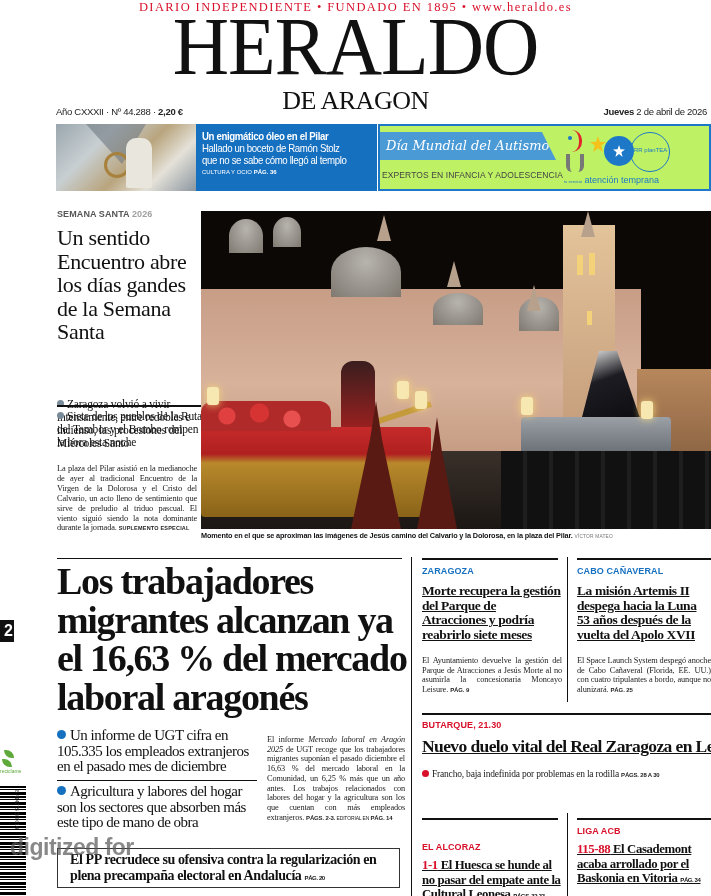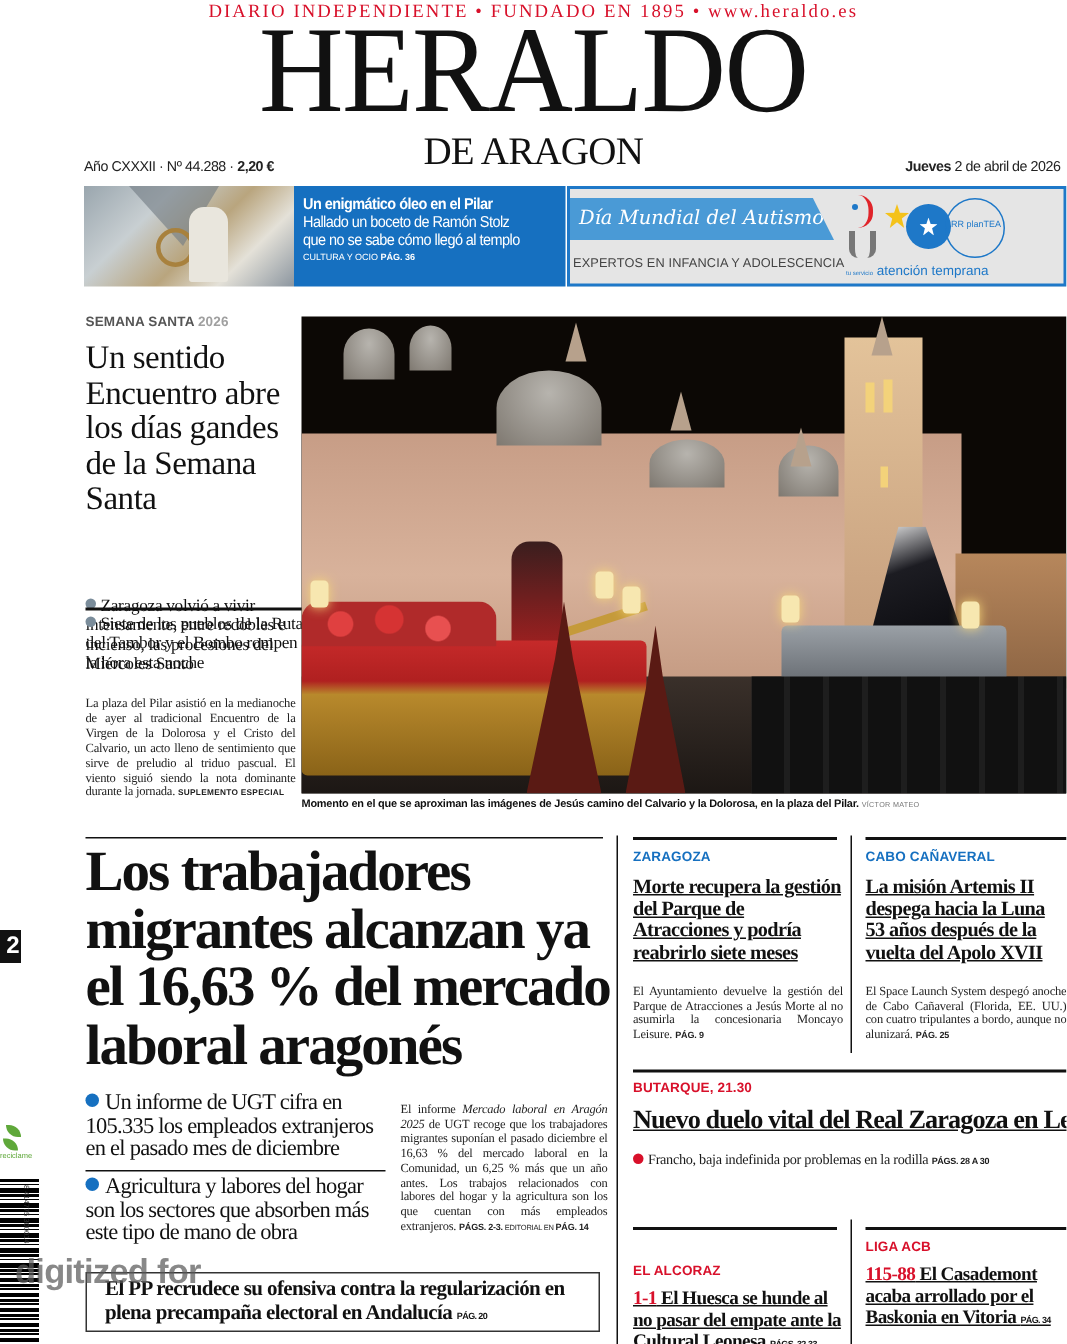--- a/index.html
+++ b/index.html
@@ -21,21 +21,21 @@
   .promo-photo { left: 56px; top: 124px; width: 140px; height: 67px; background: linear-gradient(135deg, #9aa6ae 0%, #c8cfd2 30%, #b9a57e 55%, #e4e1d8 75%, #8c96a0 100%); overflow: hidden; }
   .promo-photo .sail { position: absolute; left: 30px; top: 0; width: 60px; height: 40px; background: #6f7a82; clip-path: polygon(0 0, 100% 0, 60% 100%); opacity: .6; }
   .promo-photo .figure { position: absolute; left: 70px; top: 14px; width: 26px; height: 50px; background: #e9e6dd; border-radius: 10px 10px 2px 2px; }
   .promo-photo .rope { position: absolute; left: 48px; top: 28px; width: 26px; height: 26px; border: 3px solid #a8813d; border-radius: 50%; }
   .promo-blue { left: 196px; top: 124px; width: 181px; height: 67px; background: #1670c0; color: #fff; padding: 6px 6px 0 6px; font-family: "Liberation Sans", sans-serif; }
   .promo-blue .h { font-size: 10.5px; line-height: 12px; font-weight: bold; letter-spacing: -0.4px; transform: scaleX(0.92); transform-origin: left; white-space: nowrap; }
   .promo-blue .s { font-size: 10.5px; line-height: 12px; letter-spacing: -0.4px; transform: scaleX(0.92); transform-origin: left; white-space: nowrap; }
   .promo-blue .r { font-size: 6px; margin-top: 3px; letter-spacing: 0; }
   .promo-blue .r b { font-weight: bold; }
 
-  .ad { left: 378px; top: 124px; width: 333px; height: 67px; border: 2px solid #1e78c8; background: #e5e5e5; }
+  .ad { left: 378px; top: 124px; width: 333px; height: 67px; border: 2px solid #1e78c8; background: #bef264; }
   .ad .ribbon { position: absolute; left: 0; top: 6px; width: 176px; height: 28px; background: #4a9ad6; clip-path: polygon(0 0, 92% 0, 100% 100%, 0 100%); color: #fff; font-family: "DejaVu Serif", serif; font-style: italic; font-size: 13px; line-height: 28px; padding-left: 6px; white-space: nowrap; }
   .ad .sub { position: absolute; left: 2px; top: 44px; font-family: "Liberation Sans", sans-serif; font-size: 8.5px; color: #444; letter-spacing: 0.1px; white-space: nowrap; }
   .ad .logo-area { position: absolute; left: 182px; top: 2px; width: 148px; height: 60px; }
   .ad .mark-face { position: absolute; left: 10px; top: 2px; width: 10px; height: 22px; border-right: 3px solid #e0242a; border-radius: 0 12px 12px 0; }
   .ad .mark-eye { position: absolute; left: 6px; top: 8px; width: 4px; height: 4px; background: #1e78c8; border-radius: 50%; }
   .ad .mark-legs { position: absolute; left: 4px; top: 26px; width: 18px; height: 18px; border-left: 4px solid #777; border-right: 4px solid #777; border-radius: 0 0 6px 6px; }
   .ad .star { position: absolute; left: 28px; top: 8px; width: 16px; height: 16px; background: #f4c21a; clip-path: polygon(50% 0,62% 36%,100% 38%,70% 60%,80% 100%,50% 76%,20% 100%,30% 60%,0 38%,38% 36%); }
   .ad .flower { position: absolute; left: 42px; top: 8px; width: 30px; height: 30px; background: #1e78c8; border-radius: 50%; }
   .ad .flower::after { content: ""; position: absolute; left: 9px; top: 9px; width: 12px; height: 12px; background: #fff; clip-path: polygon(50% 0,62% 36%,100% 38%,70% 60%,80% 100%,50% 76%,20% 100%,30% 60%,0 38%,38% 36%); }
   .ad .ring { position: absolute; left: 68px; top: 4px; width: 40px; height: 40px; border: 1px solid #1e78c8; border-radius: 50%; }

